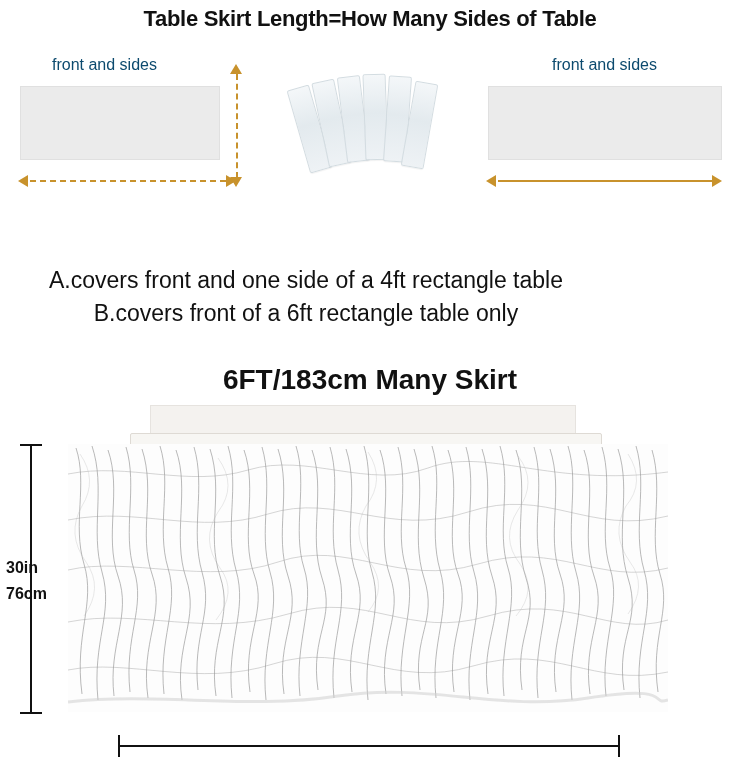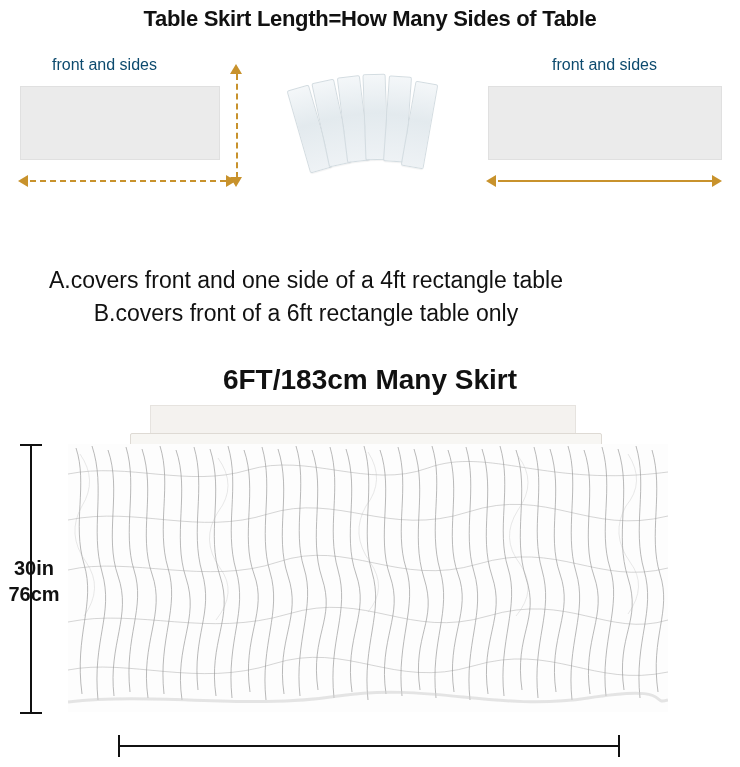--- a/index.html
+++ b/index.html
@@ -217,24 +217,24 @@
   .v-cap {
     position: absolute;
     width: 22px;
     border-top: 2px solid #111;
     left: 20px;
   }
   .height-label {
     position: absolute;
     left: 6px;
     top: 155px;
-    font-size: 20px;
+    font-size: 16px;
     font-weight: bold;
     line-height: 26px;
-    text-align: center;
+    text-align: left;
     width: 56px;
     color: #111;
   }
 
   
   .h-measure {
     position: absolute;
     left: 118px;
     top: 345px;
     width: 500px;

